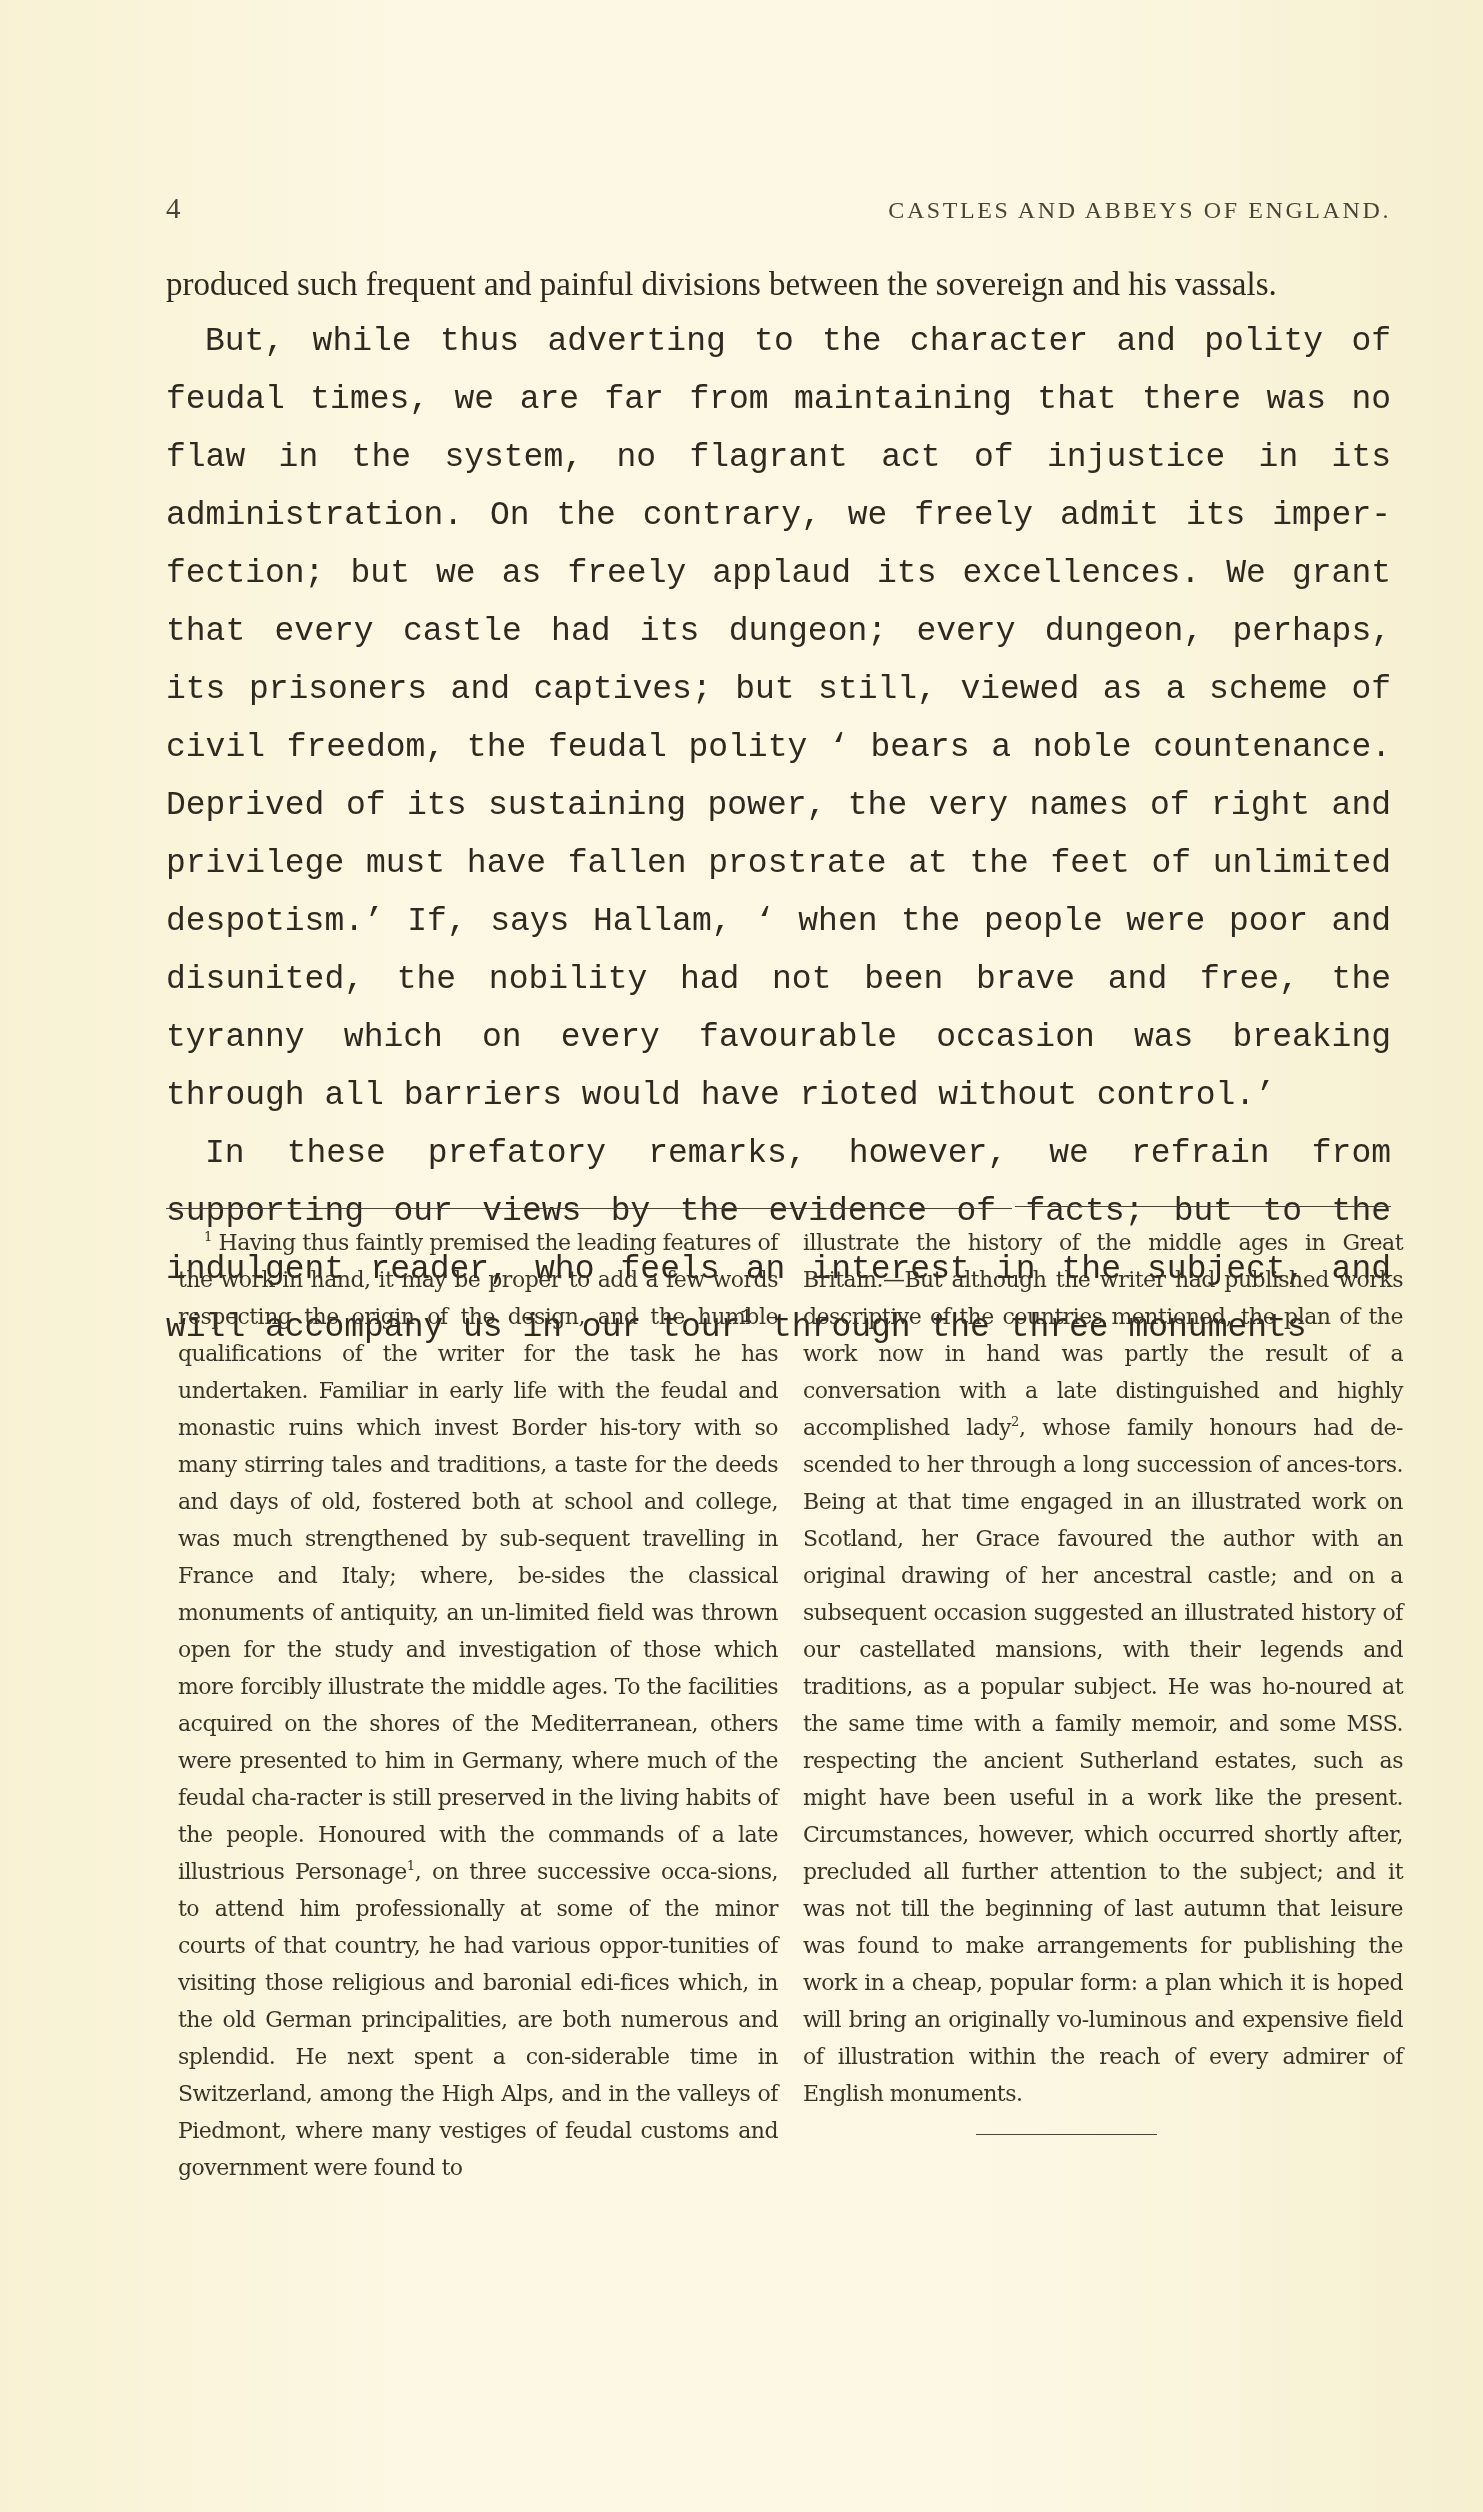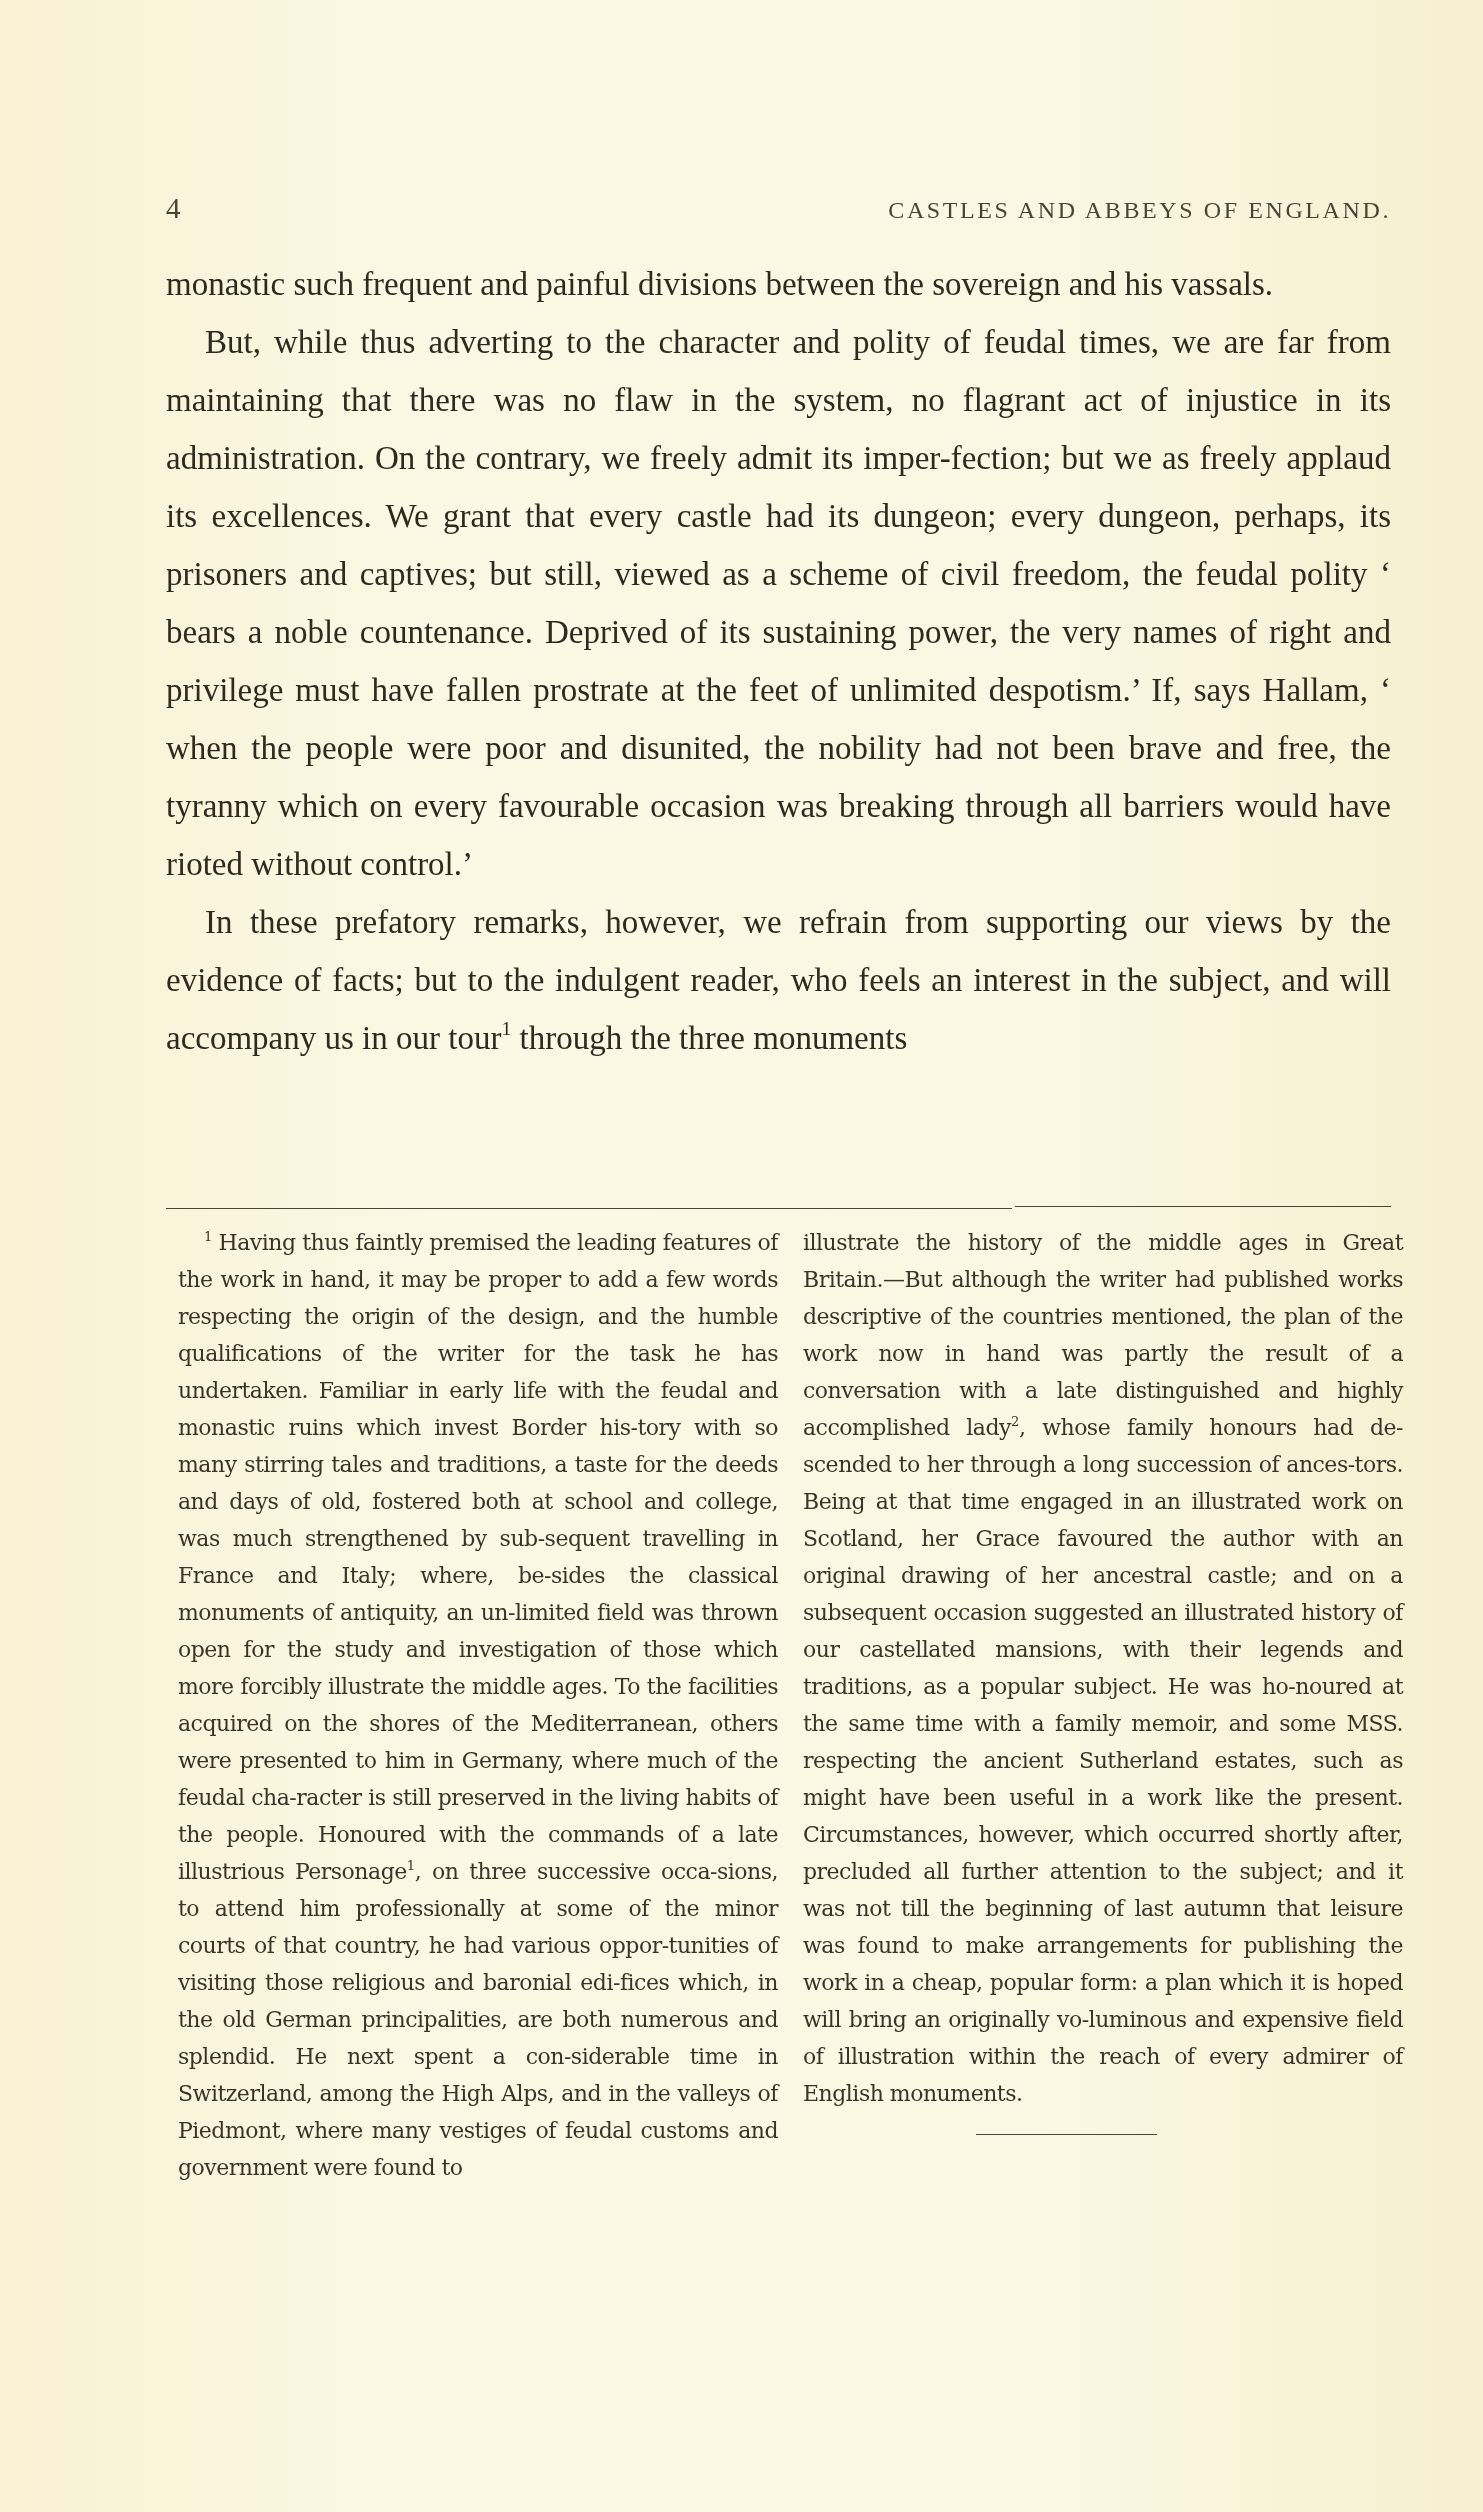--- a/index.html
+++ b/index.html
@@ -24,21 +24,21 @@
   .running-title {
     position: absolute; left: 0; width: 1225px; text-align: right; top: 5.2px;
     font-size: 24px; letter-spacing: 2.6px; color: #4a4436;
   }
   .body-text {
     position: absolute; top: 255px; left: 0; width: 1225px;
     font-size: 33px; line-height: 58px; text-align: justify;
     color: #2e2a20;
   }
   .body-text p { margin: 0; }
-  .body-text p.indent { text-indent: 39px; }
+  .body-text p.indent { text-indent: 39px; font-family: Liberation Mono, monospace; }
   .rule {
     position: absolute; top: 1206px; left: 0; width: 1225px; height: 0;
   }
   .rule-left {
     position: absolute; left: 0; top: 1.7px; width: 846px; border-top: 1.7px solid #4a4436;
   }
   .rule-right {
     position: absolute; left: 849px; top: 0; width: 376px; border-top: 1.7px solid #4a4436;
   }
   .footnotes {
@@ -67,21 +67,21 @@
 <body>
 
 <div class="page">
 
   <div class="running-head">
     <span class="page-number">4</span>
     <span class="running-title">CASTLES AND ABBEYS OF ENGLAND.</span>
   </div>
 
   <div class="body-text">
-    <p>monastic such frequent and painful divisions between the sovereign and his vassals.</p>
+    <p>produced such frequent and painful divisions between the sovereign and his vassals.</p>
     <p class="indent">But, while thus adverting to the character and polity of feudal times, we are far from maintaining that there was no flaw in the system, no flagrant act of injustice in its administration. On the contrary, we freely admit its imper-fection; but we as freely applaud its excellences. We grant that every castle had its dungeon; every dungeon, perhaps, its prisoners and captives; but still, viewed as a scheme of civil freedom, the feudal polity ‘ bears a noble countenance. Deprived of its sustaining power, the very names of right and privilege must have fallen prostrate at the feet of unlimited despotism.’ If, says Hallam, ‘ when the people were poor and disunited, the nobility had not been brave and free, the tyranny which on every favourable occasion was breaking through all barriers would have rioted without control.’</p>
     <p class="indent"><span>In these prefatory remarks, however, we refrain from supporting our views by the evidence of facts; but to the indulgent reader, who feels an interest in the subject, and will accompany us in our tour</span><sup>1</sup><span> through the three monuments</span></p>
   </div>
 
   <div class="rule">
     <div class="rule-left"></div>
     <div class="rule-right"></div>
   </div>
 
   <div class="footnotes">

